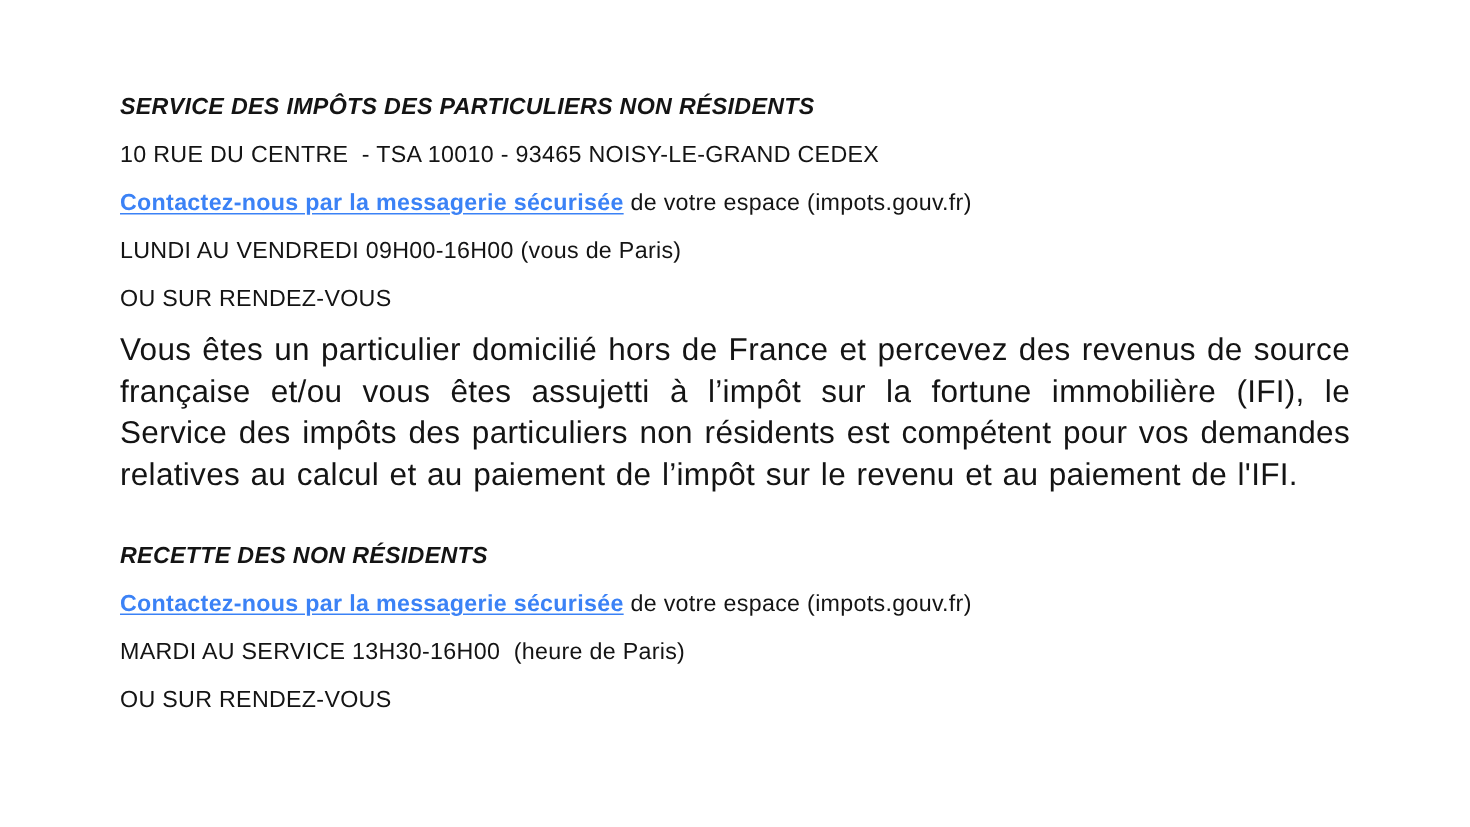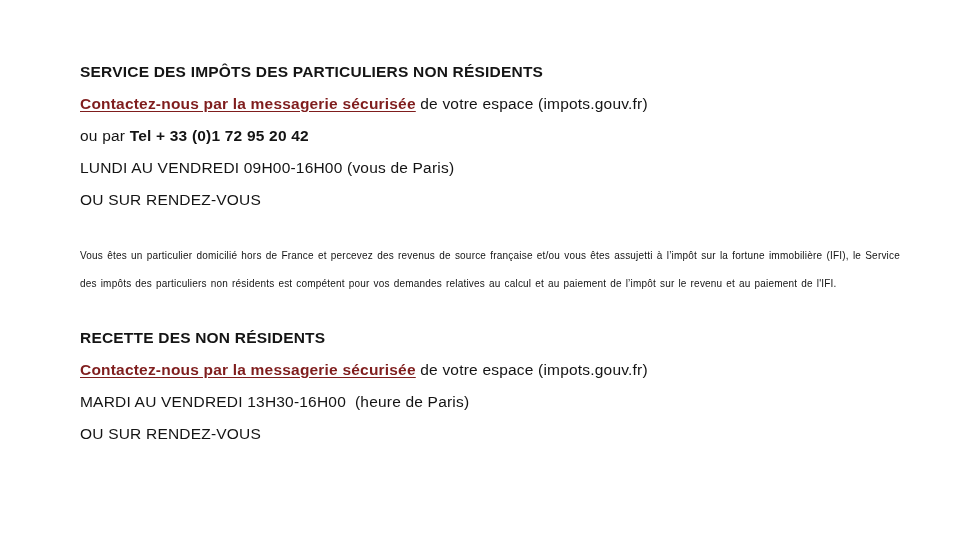--- a/index.html
+++ b/index.html
@@ -13,56 +13,56 @@
     color: #141414;
   }
   .content { padding: 56px 80px 0 80px; }
   .line {
     margin: 0;
     font-size: 15.5px;
     line-height: 32px;
     white-space: pre-wrap;
     letter-spacing: 0.2px;
   }
-  .bold { font-weight: bold; }
+  .bold { font-weight: bold; font-style: italic; }
   .phone-number { font-weight: bold; }
   a.secure-link {
-    color: #7f1d1d;
+    color: #3b82f6;
     font-weight: bold;
     text-decoration: underline;
     text-underline-offset: 2px;
   }
   .paragraph {
-    margin: 26px 0 0 0;
+    margin: 4px 0 0 0;
     width: 820px;
-    font-size: 10px;
+    font-size: 21px;
     line-height: 27.5px;
     text-align: justify;
     letter-spacing: 0.2px;
     word-spacing: 1px;
   }
   .section-second { margin-top: 25px; }
 </style>
 </head>
 <body>
 
 <div class="doc">
   <div class="content">
 
     <section>
       <p class="line bold">SERVICE DES IMPÔTS DES PARTICULIERS NON RÉSIDENTS</p>
+      <p class="line">10 RUE DU CENTRE  - TSA 10010 - 93465 NOISY-LE-GRAND CEDEX</p>
       <p class="line"><a href="#" class="secure-link">Contactez-nous par la messagerie sécurisée</a><span> de votre espace (impots.gouv.fr)</span></p>
-      <p class="line"><span>ou par </span><span class="phone-number">Tel + 33 (0)1 72 95 20 42</span></p>
       <p class="line">LUNDI AU VENDREDI 09H00-16H00 (vous de Paris)</p>
       <p class="line">OU SUR RENDEZ-VOUS</p>
     </section>
 
     <p class="paragraph">Vous êtes un particulier domicilié hors de France et percevez des revenus de source française et/ou vous êtes assujetti à l’impôt sur la fortune immobilière (IFI), le Service des impôts des particuliers non résidents est compétent pour vos demandes relatives au calcul et au paiement de l’impôt sur le revenu et au paiement de l'IFI.</p>
 
     <section class="section-second">
       <p class="line bold">RECETTE DES NON RÉSIDENTS</p>
       <p class="line"><a href="#" class="secure-link">Contactez-nous par la messagerie sécurisée</a><span> de votre espace (impots.gouv.fr)</span></p>
-      <p class="line">MARDI AU VENDREDI 13H30-16H00  (heure de Paris)</p>
+      <p class="line">MARDI AU SERVICE 13H30-16H00  (heure de Paris)</p>
       <p class="line">OU SUR RENDEZ-VOUS</p>
     </section>
 
   </div>
 </div>
 
 </body></html>

